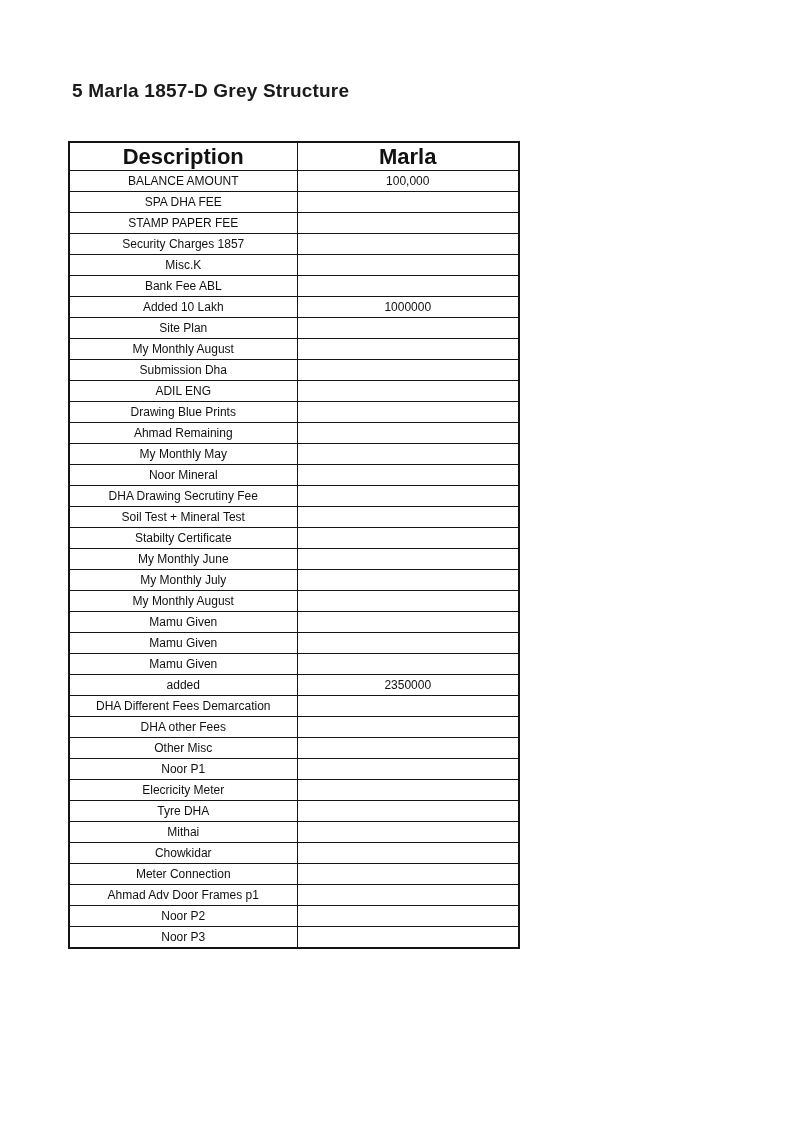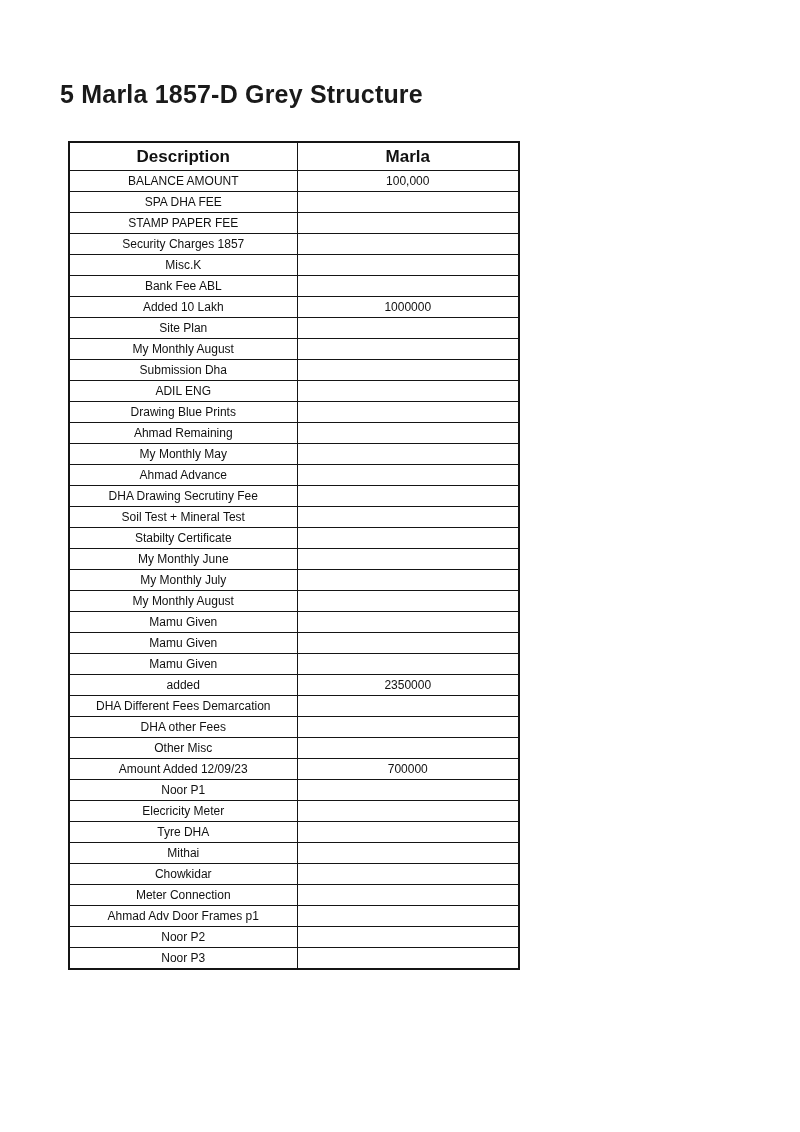--- a/index.html
+++ b/index.html
@@ -10,23 +10,23 @@
   }
   .page {
     position: relative;
     width: 800px;
     height: 1132px;
     background: #ffffff;
     overflow: hidden;
   }
   .doc-title {
     position: absolute;
-    left: 60px;
+    left: 72px;
     top: 80px;
-    font-size: 25px;
+    font-size: 19px;
     font-weight: bold;
     color: #1a1a1a;
     letter-spacing: 0.2px;
   }
   .ledger-wrap {
     position: absolute;
     left: 68px;
     top: 141px;
     width: 450px;
   }
@@ -41,21 +41,21 @@
     border: 1.5px solid #151515;
     padding: 0 2px;
     text-align: center;
     vertical-align: middle;
     color: #111111;
     overflow: hidden;
     white-space: nowrap;
   }
   table.ledger th {
     height: 27px;
-    font-size: 17px;
+    font-size: 22px;
     font-weight: bold;
     background: #ffffff;
   }
   table.ledger td {
     height: 20px;
     font-size: 12px;
     line-height: 20px;
     background: #ffffff;
   }
   table.ledger col.desc-col { width: 228px; }
@@ -134,21 +134,21 @@
           </tr>
           <tr>
             <td>Ahmad Remaining</td>
             <td></td>
           </tr>
           <tr>
             <td class="hl-yellow">My Monthly May</td>
             <td></td>
           </tr>
           <tr>
-            <td class="hl-green">Ahmad Advance</td>
+            <td class="hl-green">Noor Mineral</td>
             <td></td>
           </tr>
           <tr>
             <td>DHA Drawing Secrutiny Fee</td>
             <td></td>
           </tr>
           <tr>
             <td>Soil Test + Mineral Test</td>
             <td></td>
           </tr>
@@ -188,24 +188,20 @@
             <td>DHA Different Fees Demarcation</td>
             <td></td>
           </tr>
           <tr>
             <td>DHA other Fees</td>
             <td></td>
           </tr>
           <tr>
             <td>Other Misc</td>
             <td></td>
-          </tr>
-          <tr>
-            <td>Amount Added 12/09/23</td>
-            <td>700000</td>
           </tr>
           <tr>
             <td class="hl-green">Noor P1</td>
             <td></td>
           </tr>
           <tr>
             <td>Elecricity Meter</td>
             <td></td>
           </tr>
           <tr>

